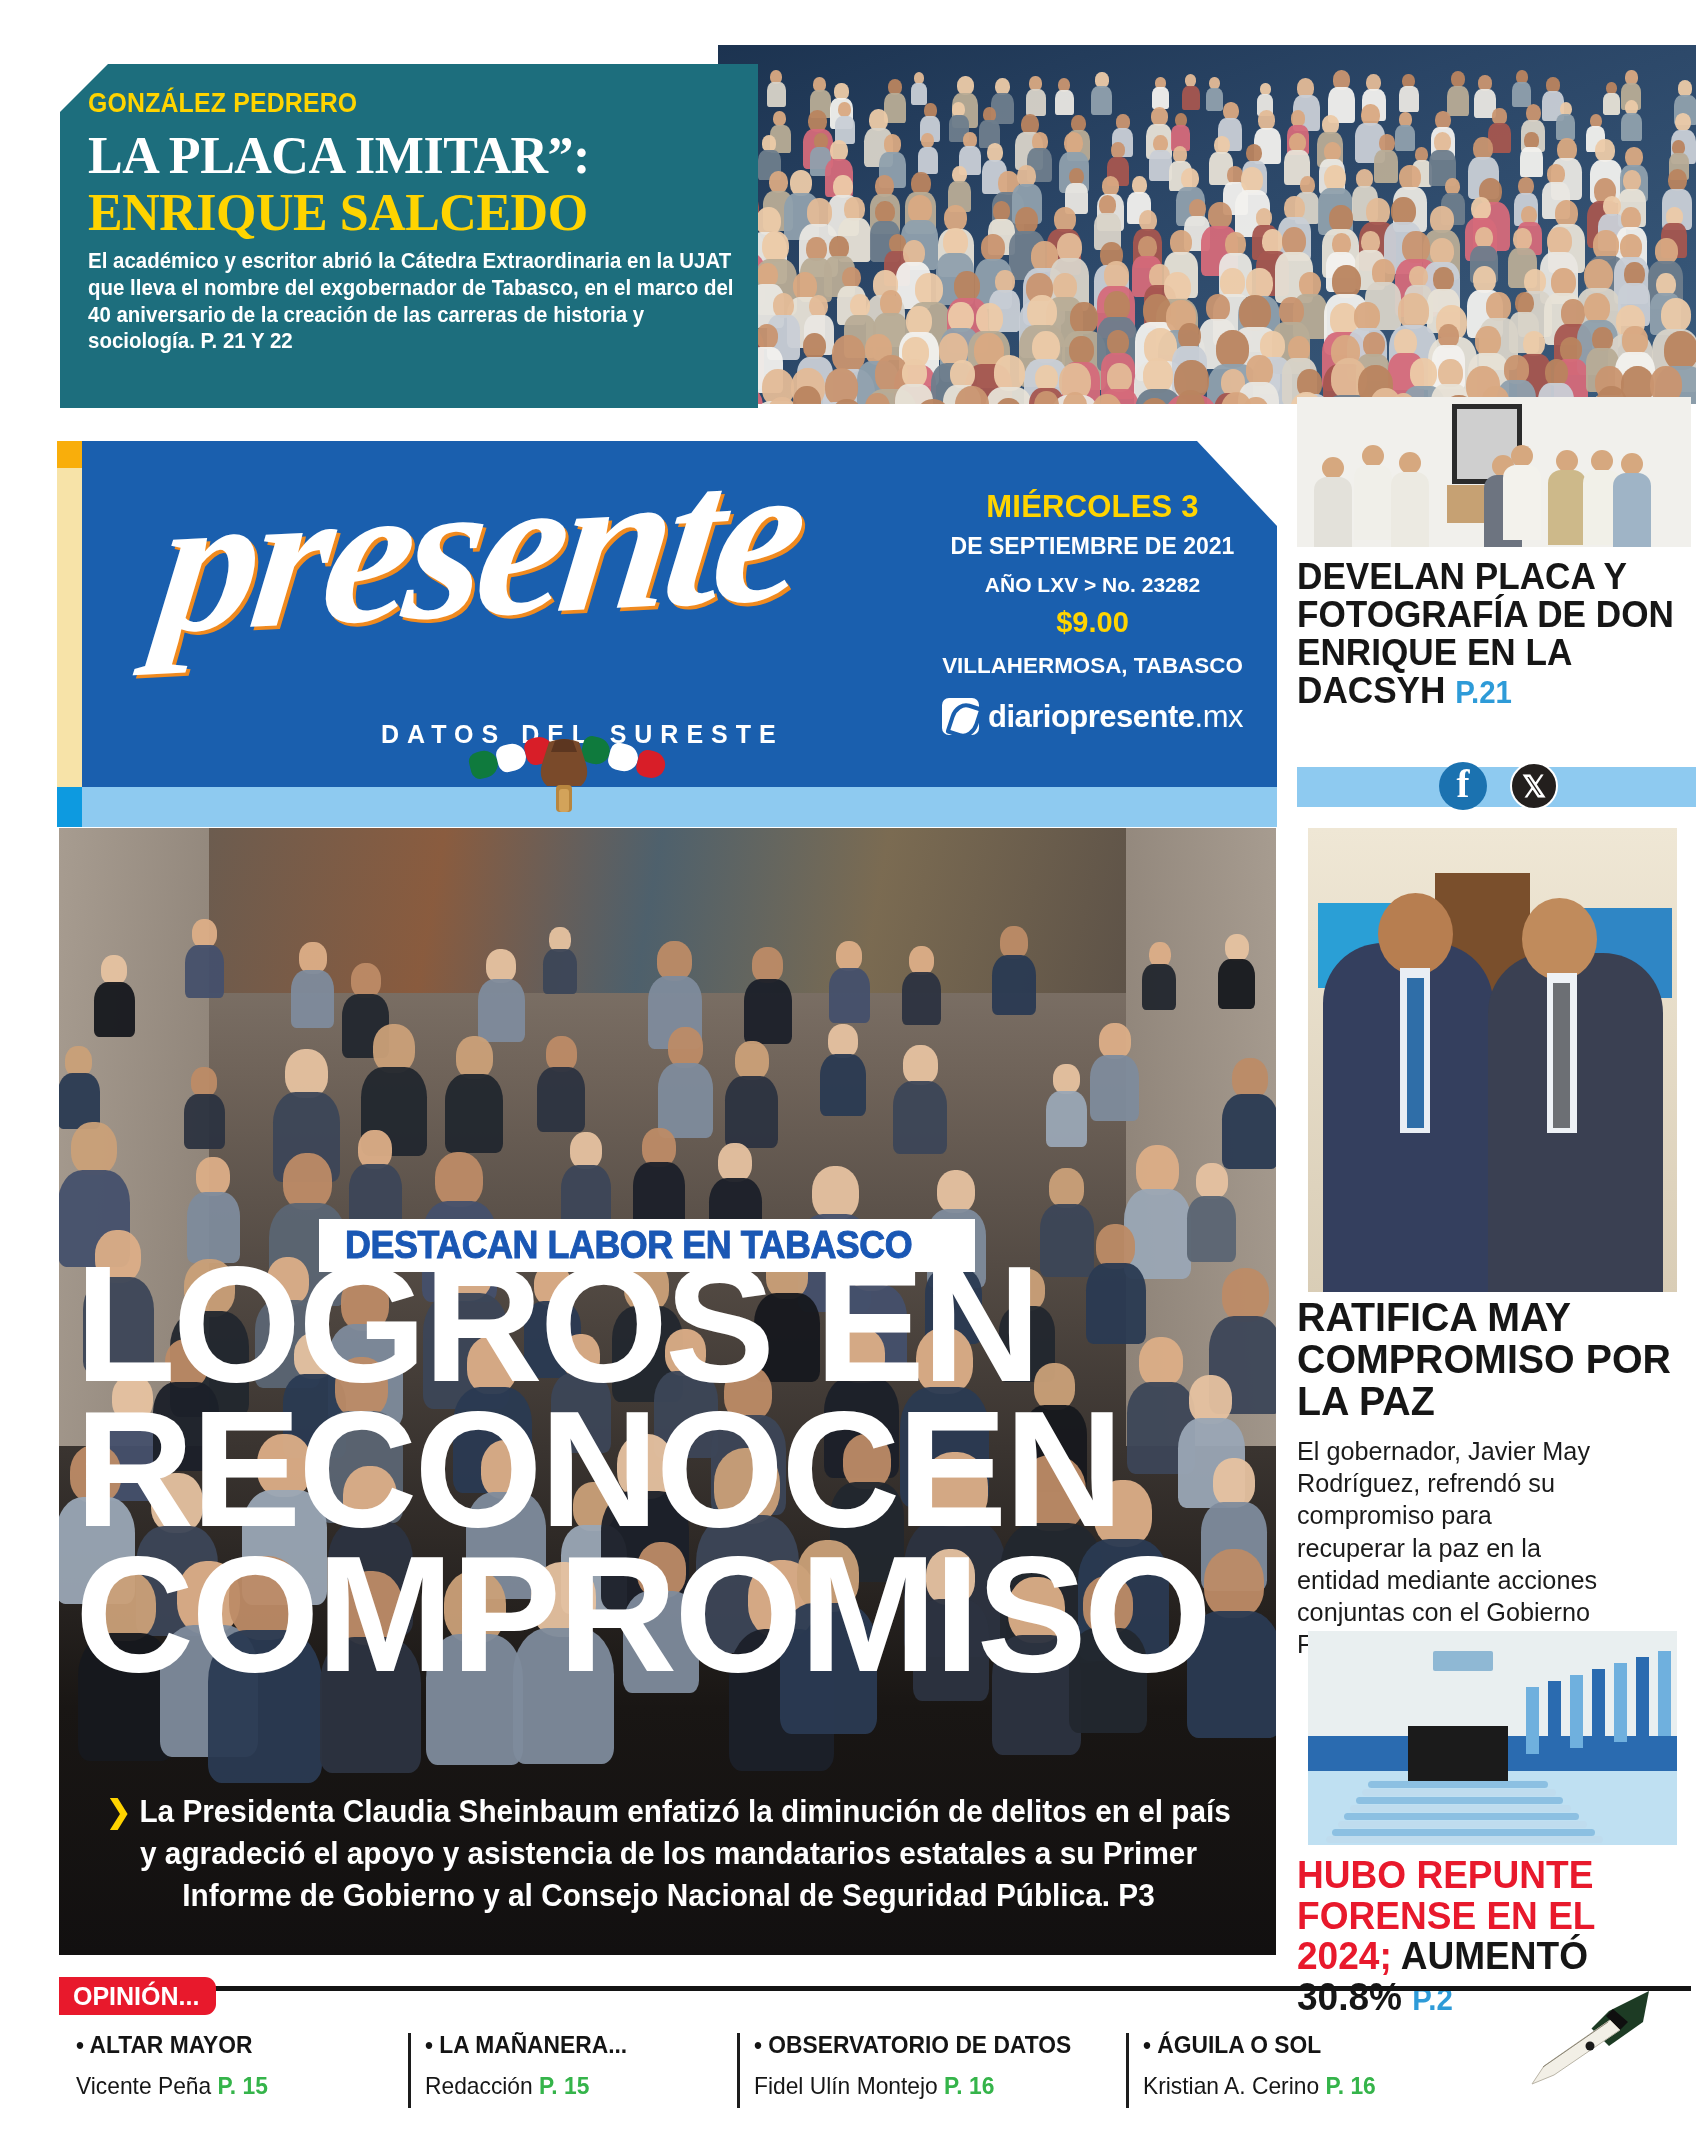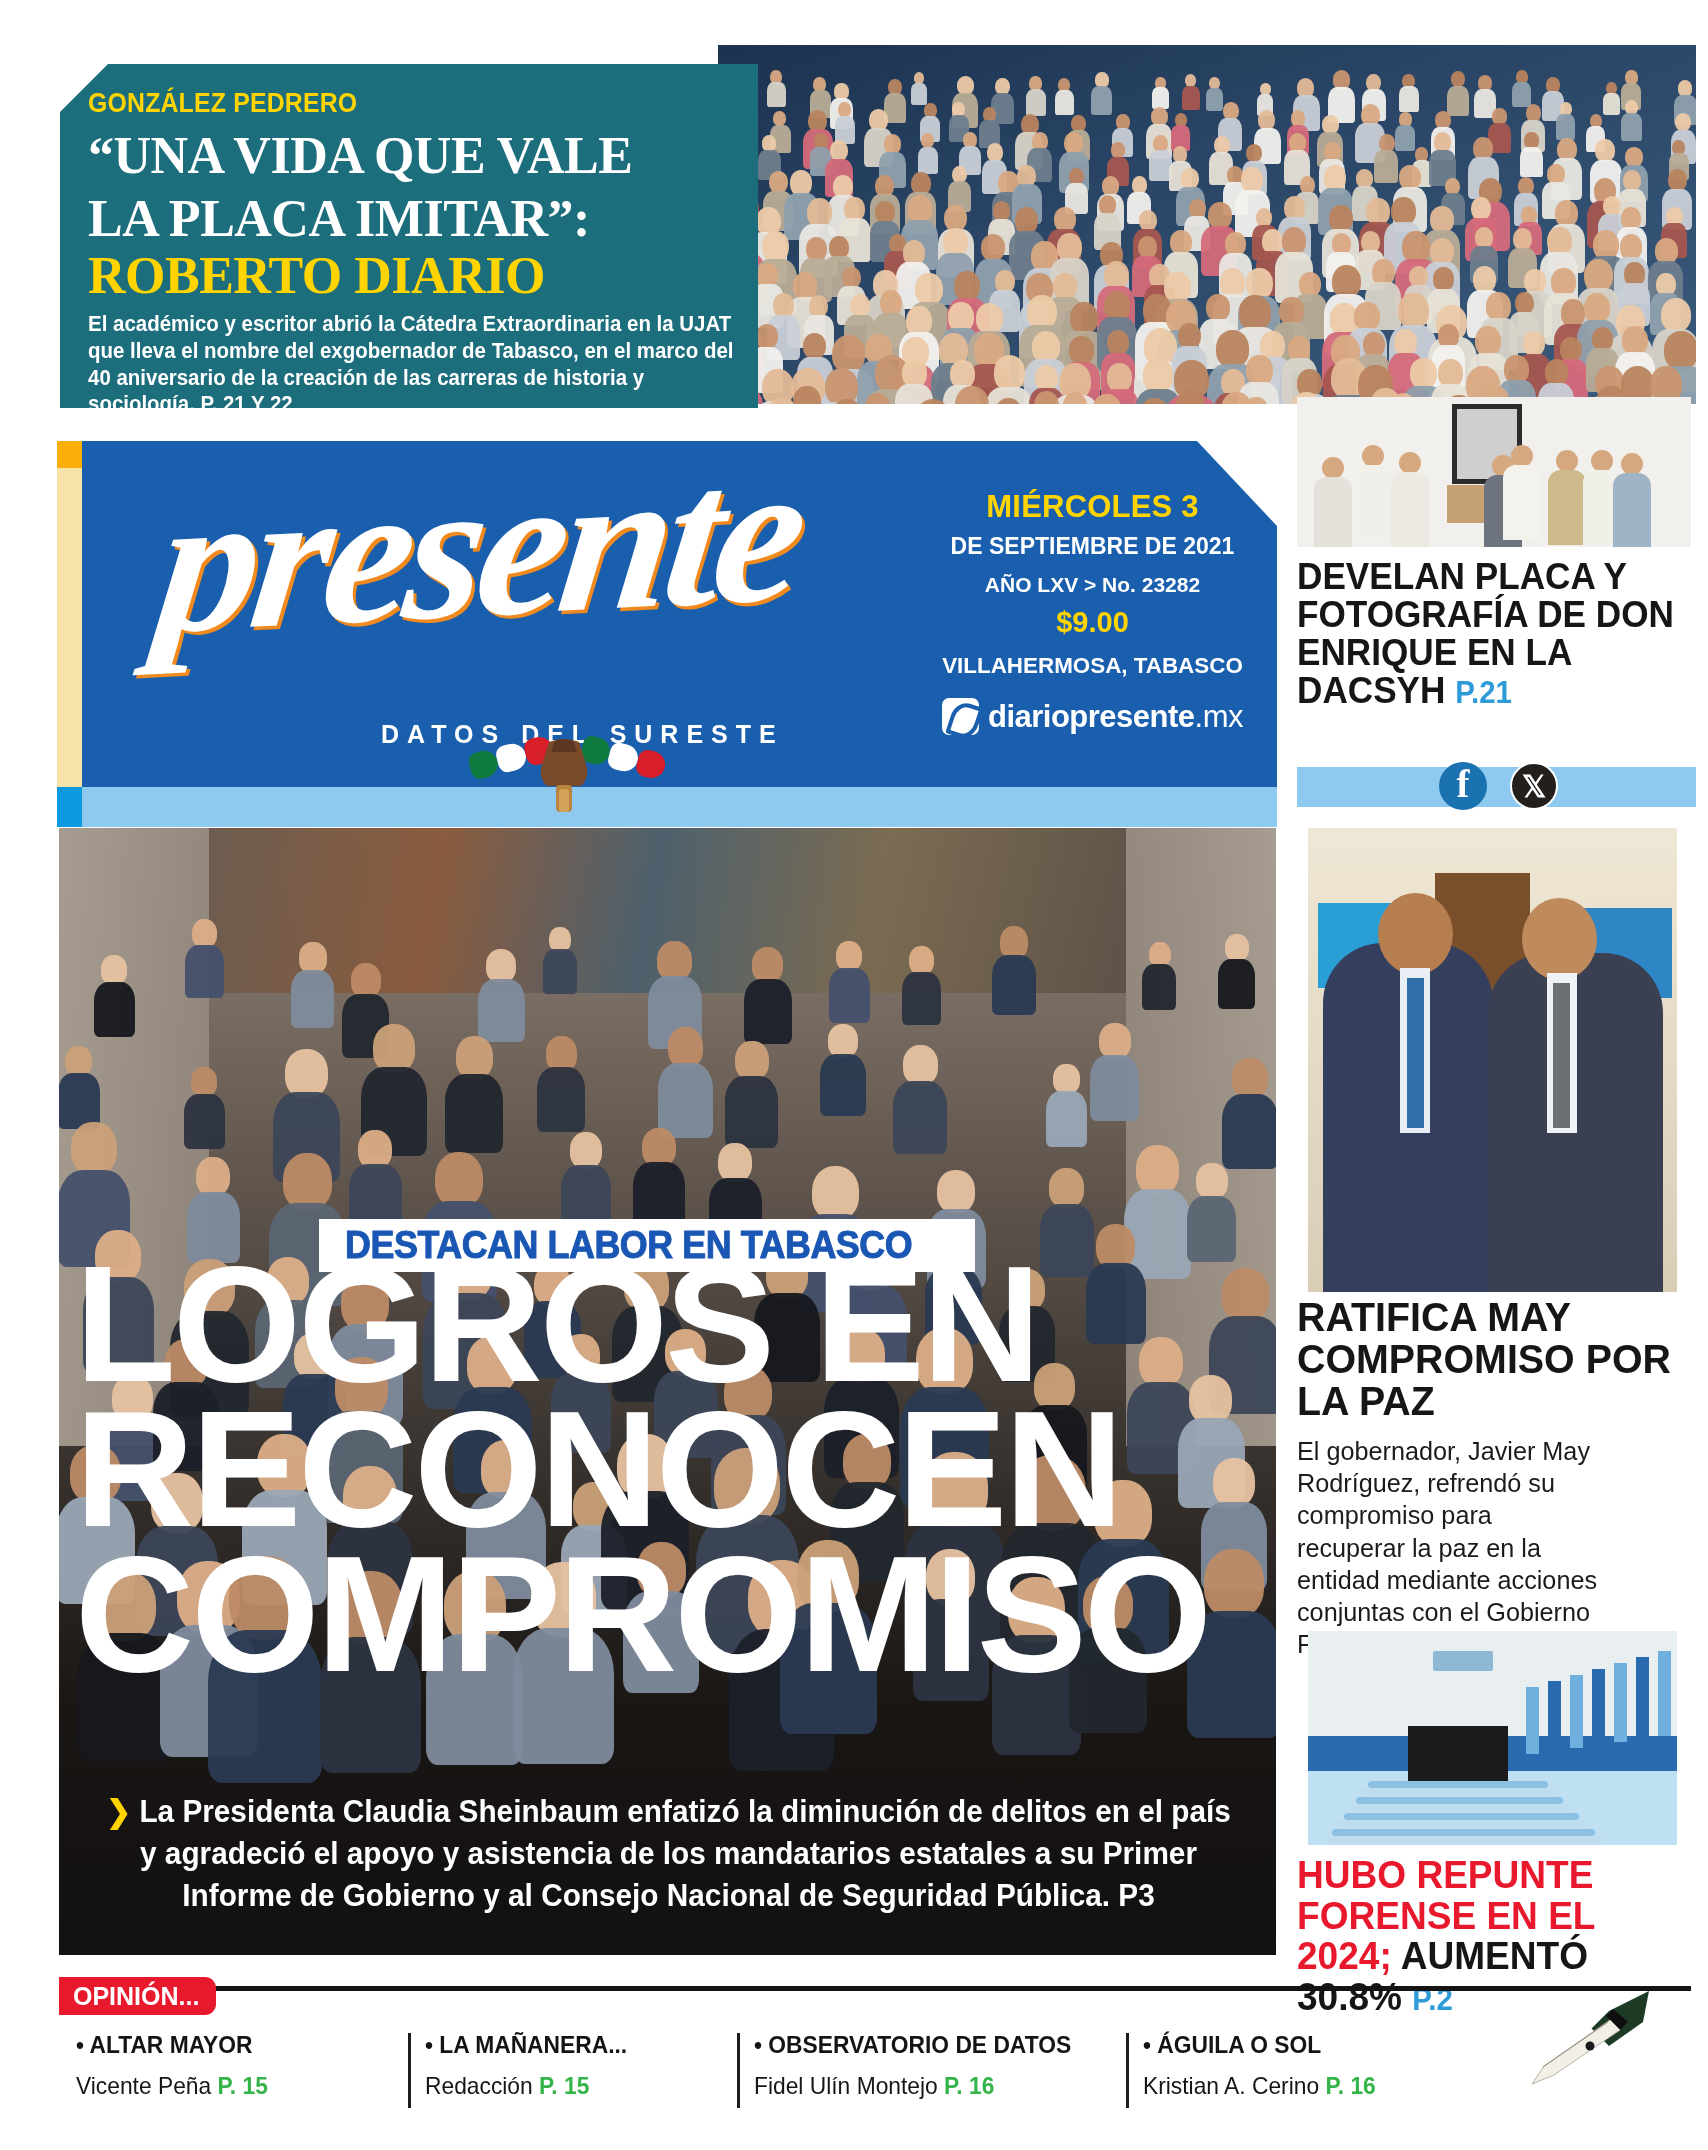--- a/index.html
+++ b/index.html
@@ -792,23 +792,22 @@
         <span style="left:782px;top:356px;width:33px;height:38px;background:#e3bb97;opacity:.95"></span>
         <span style="left:838px;top:353px;width:34px;height:39px;background:#eccaa8;opacity:.95"></span>
         <span style="left:878px;top:341px;width:31px;height:36px;background:#b9845f;opacity:.95"></span>
         <span style="left:913px;top:356px;width:29px;height:33px;background:#e3bb97;opacity:.95"></span>
         <span style="left:943px;top:351px;width:27px;height:31px;background:#c99570;opacity:.95"></span>
       </div>
   </div>
 
   <div class="teal-box">
     <div class="tb-kicker">GONZÁLEZ PEDRERO</div>
-    <div class="tb-h1">“UNA VIDA QUE VALE</div>
     <div class="tb-h1">LA PLACA IMITAR”:</div>
-    <div class="tb-h2">ROBERTO DIARIO</div>
+    <div class="tb-h2">ENRIQUE SALCEDO</div>
     <div class="tb-deck"><span>El académico y escritor abrió la Cátedra Extraordinaria en la UJAT que lleva el nombre del exgobernador de Tabasco, en el marco del 40 aniversario de la creación de las carreras de historia y sociología.</span> <span class="pg">P. 21 Y 22</span></div>
   </div>
 </div>
 
 <div class="mast-wrap">
   <div class="mh-orange"></div>
   <div class="mh-cream"></div>
   <div class="mh-cyan"></div>
   <div class="mh-lightband"></div>
 

